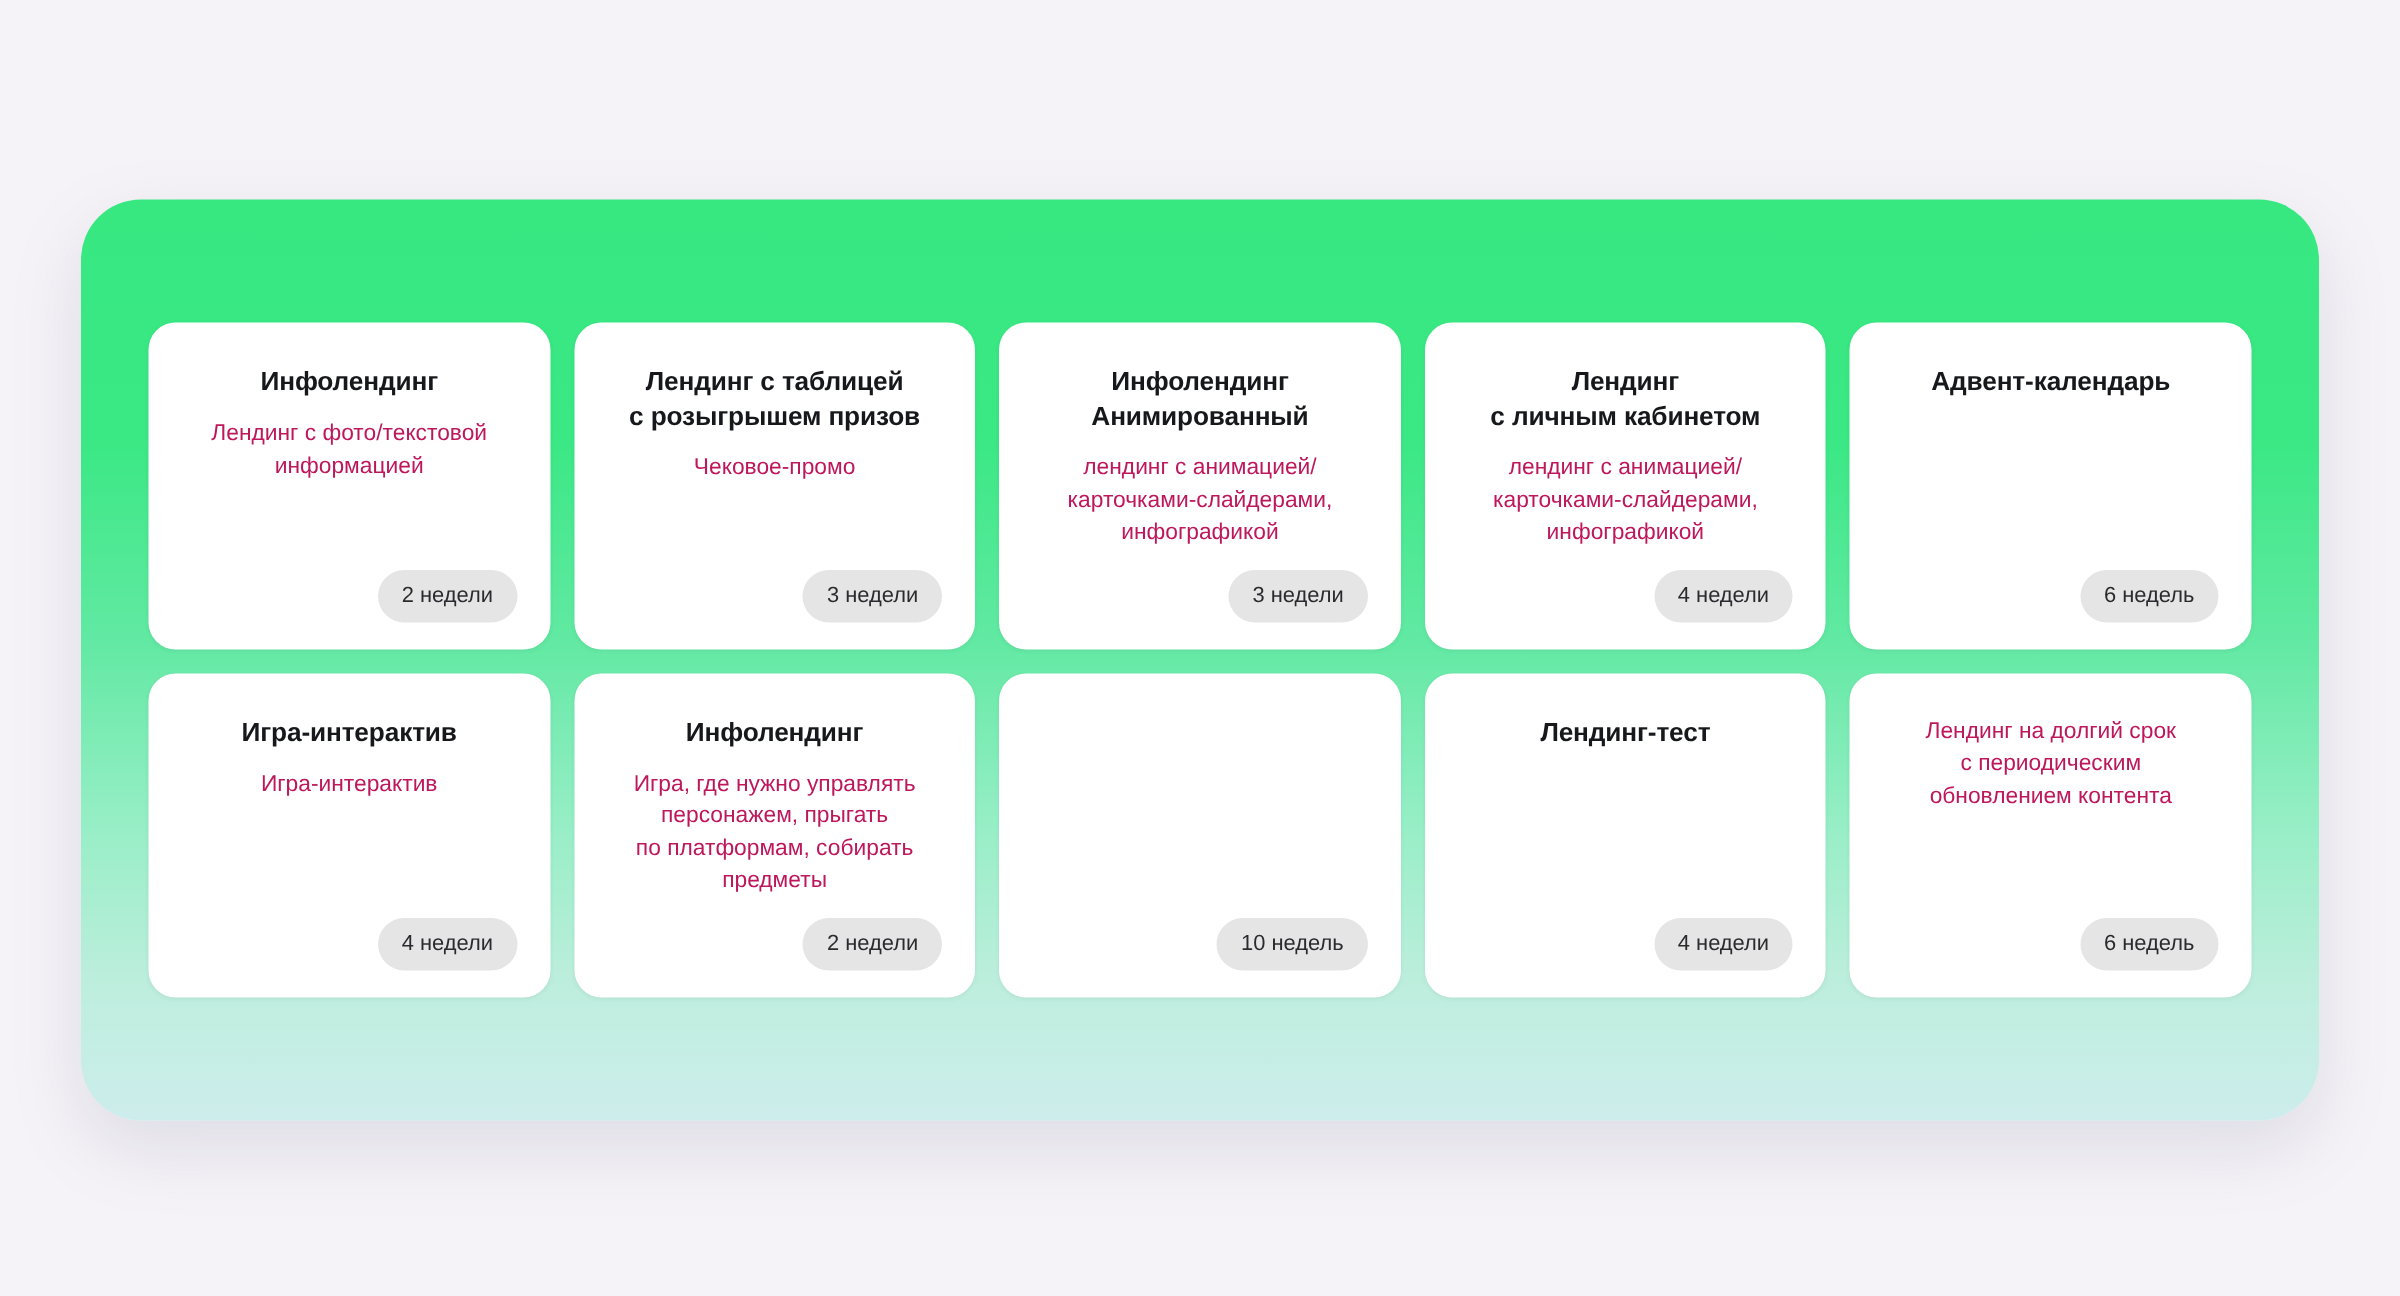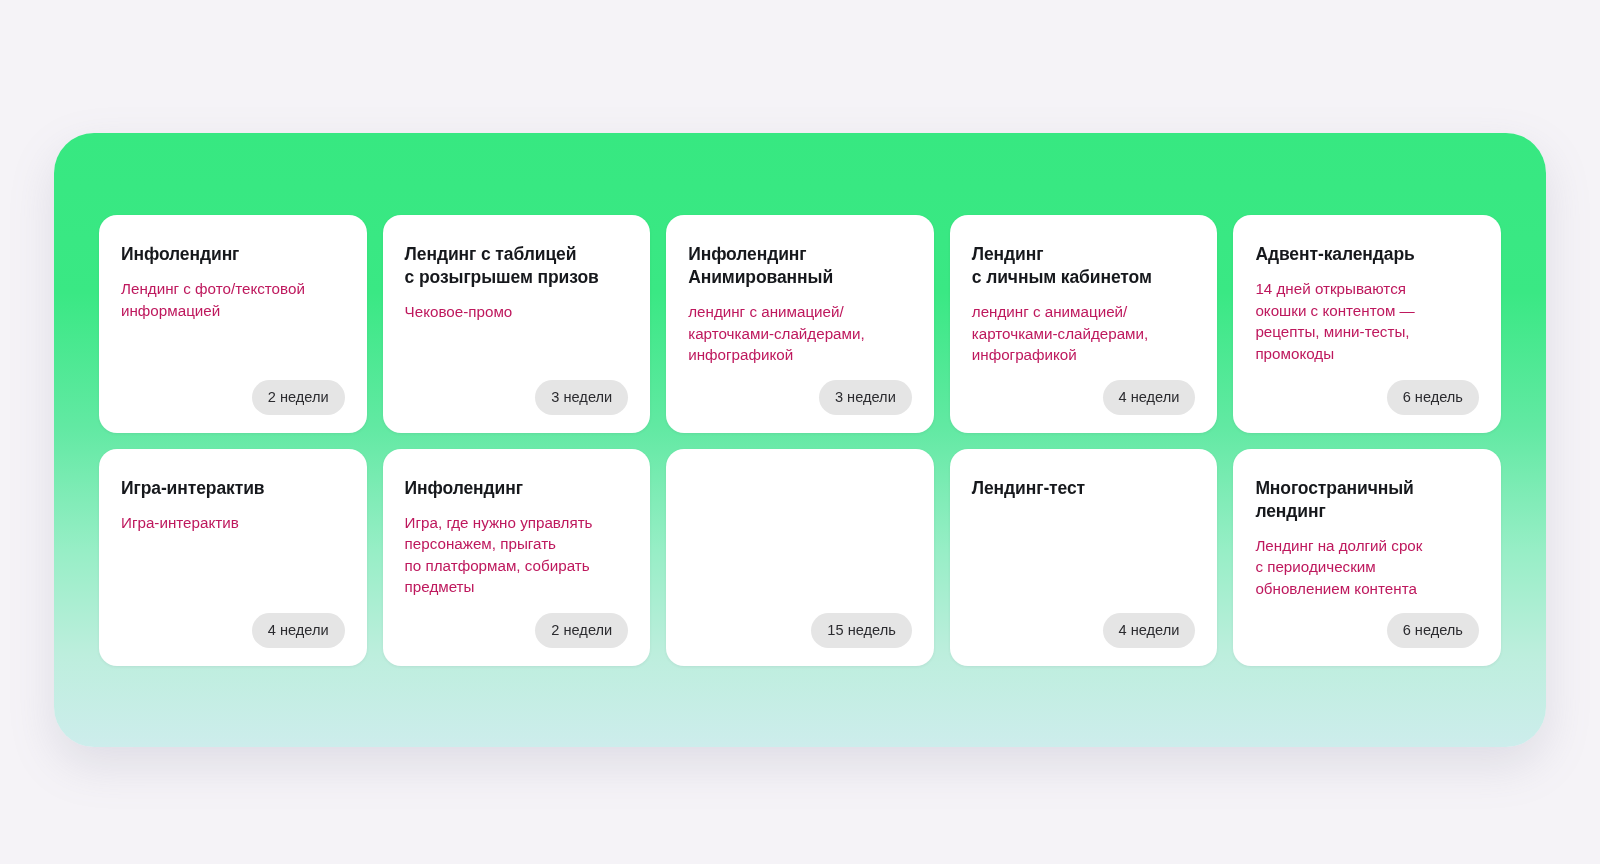--- a/index.html
+++ b/index.html
@@ -34,20 +34,21 @@
     display: flex;
     flex-direction: column;
     gap: 16px;
     margin-top: 16px;
   }
 
   .row {
     display: flex;
     gap: 16px;
     flex: 1;
+    text-align: center;
   }
 
   .card {
     flex: 1;
     background: #ffffff;
     border-radius: 18px;
     padding: 28px 22px 18px 22px;
     display: flex;
     flex-direction: column;
     box-shadow: 0 1px 3px rgba(40, 60, 50, 0.07);
@@ -133,24 +134,20 @@
 карточками-слайдерами,
 инфографикой</div>
       <div class="card-spacer"></div>
       <div class="badge-wrap">
         <span class="badge">4 недели</span>
       </div>
     </div>
 
     <div class="card">
       <div class="card-title">Адвент-календарь</div>
-      <div class="card-desc">14 дней открываются
-окошки с контентом —
-рецепты, мини-тесты,
-промокоды</div>
       <div class="card-spacer"></div>
       <div class="badge-wrap">
         <span class="badge">6 недель</span>
       </div>
     </div>
   </div>
 
   <div class="row">
     <div class="card">
       <div class="card-title">Игра-интерактив</div>
@@ -170,35 +167,33 @@
       <div class="card-spacer"></div>
       <div class="badge-wrap">
         <span class="badge">2 недели</span>
       </div>
     </div>
 
     <div class="card">
       <div class="card-desc"></div>
       <div class="card-spacer"></div>
       <div class="badge-wrap">
-        <span class="badge">15 недель</span>
+        <span class="badge">10 недель</span>
       </div>
     </div>
 
     <div class="card">
       <div class="card-title">Лендинг-тест</div>
       <div class="card-spacer"></div>
       <div class="badge-wrap">
         <span class="badge">4 недели</span>
       </div>
     </div>
 
     <div class="card">
-      <div class="card-title">Многостраничный
-лендинг</div>
       <div class="card-desc">Лендинг на долгий срок
 с периодическим
 обновлением контента</div>
       <div class="card-spacer"></div>
       <div class="badge-wrap">
         <span class="badge">6 недель</span>
       </div>
     </div>
   </div>
 

